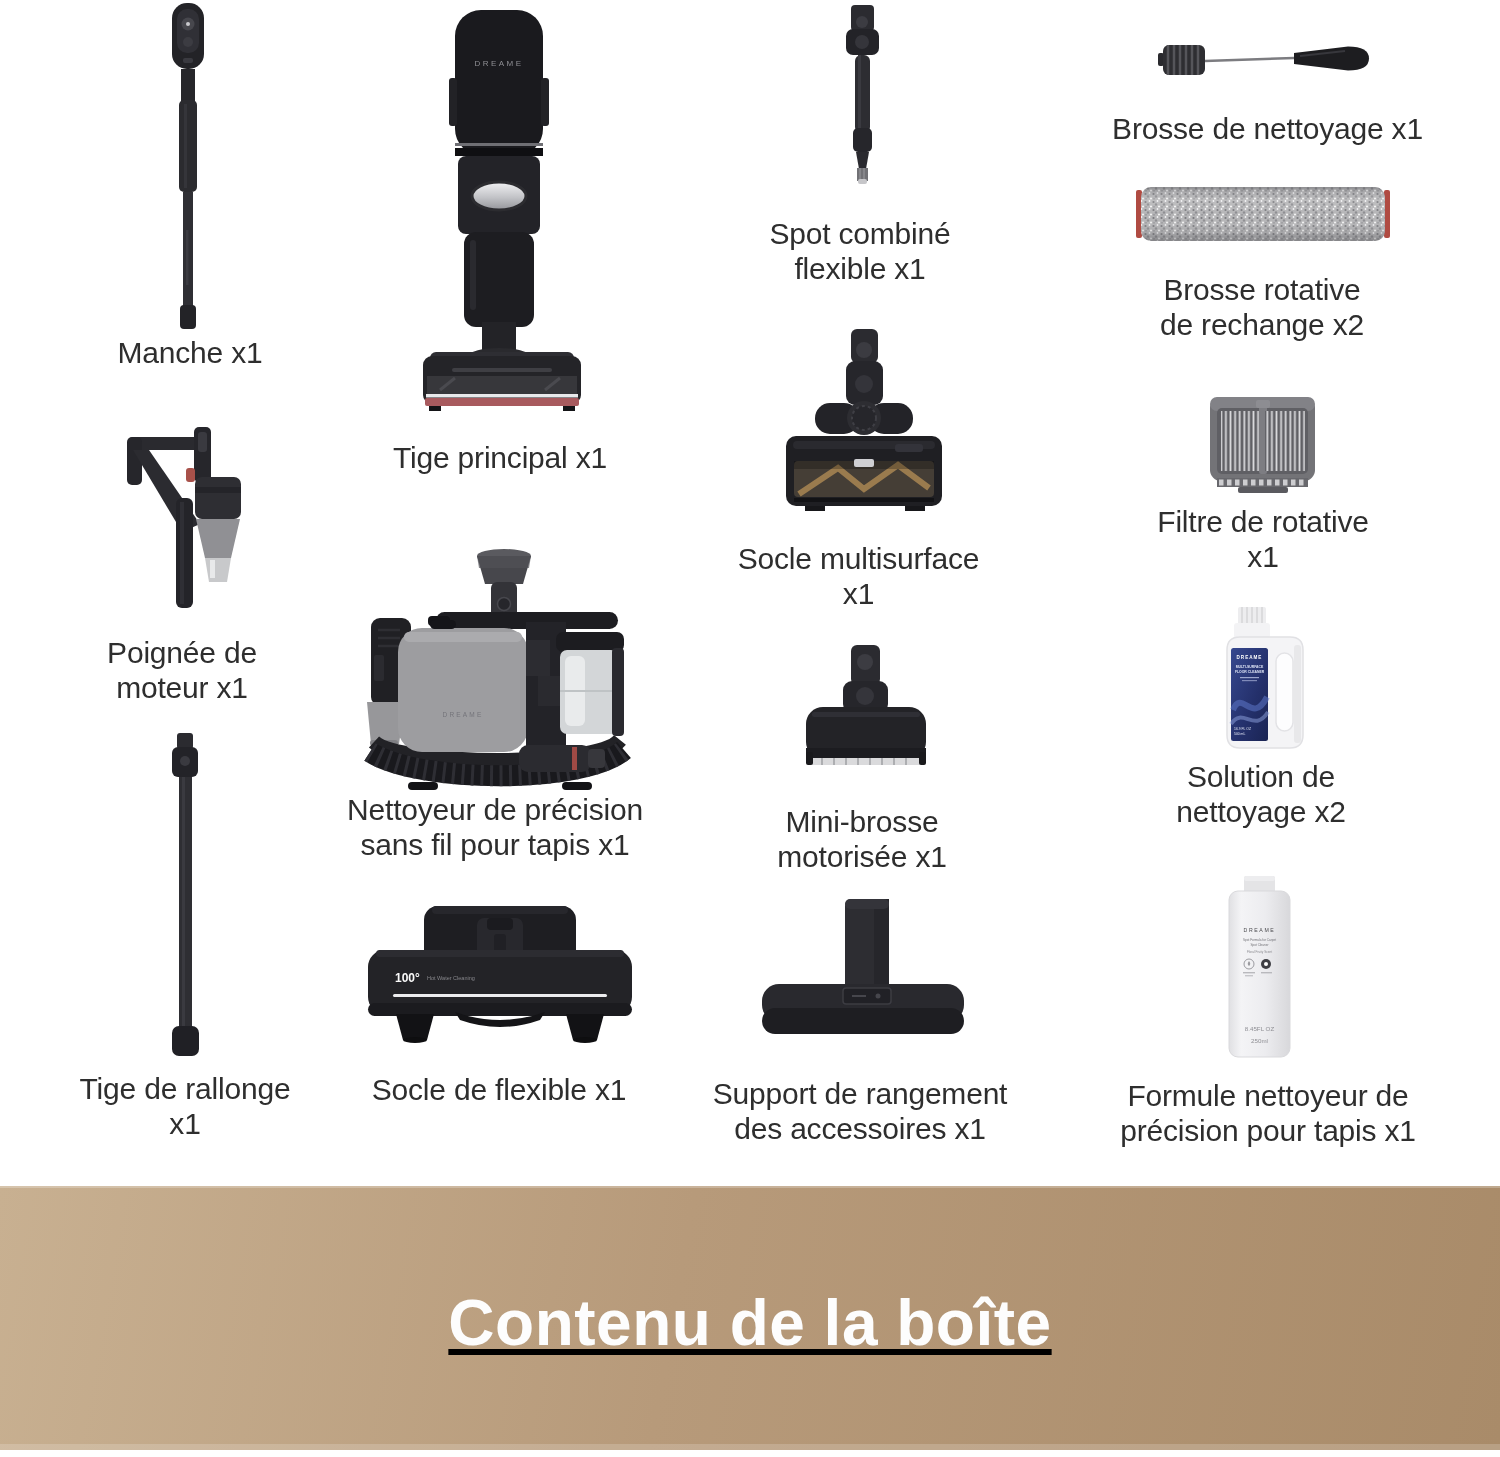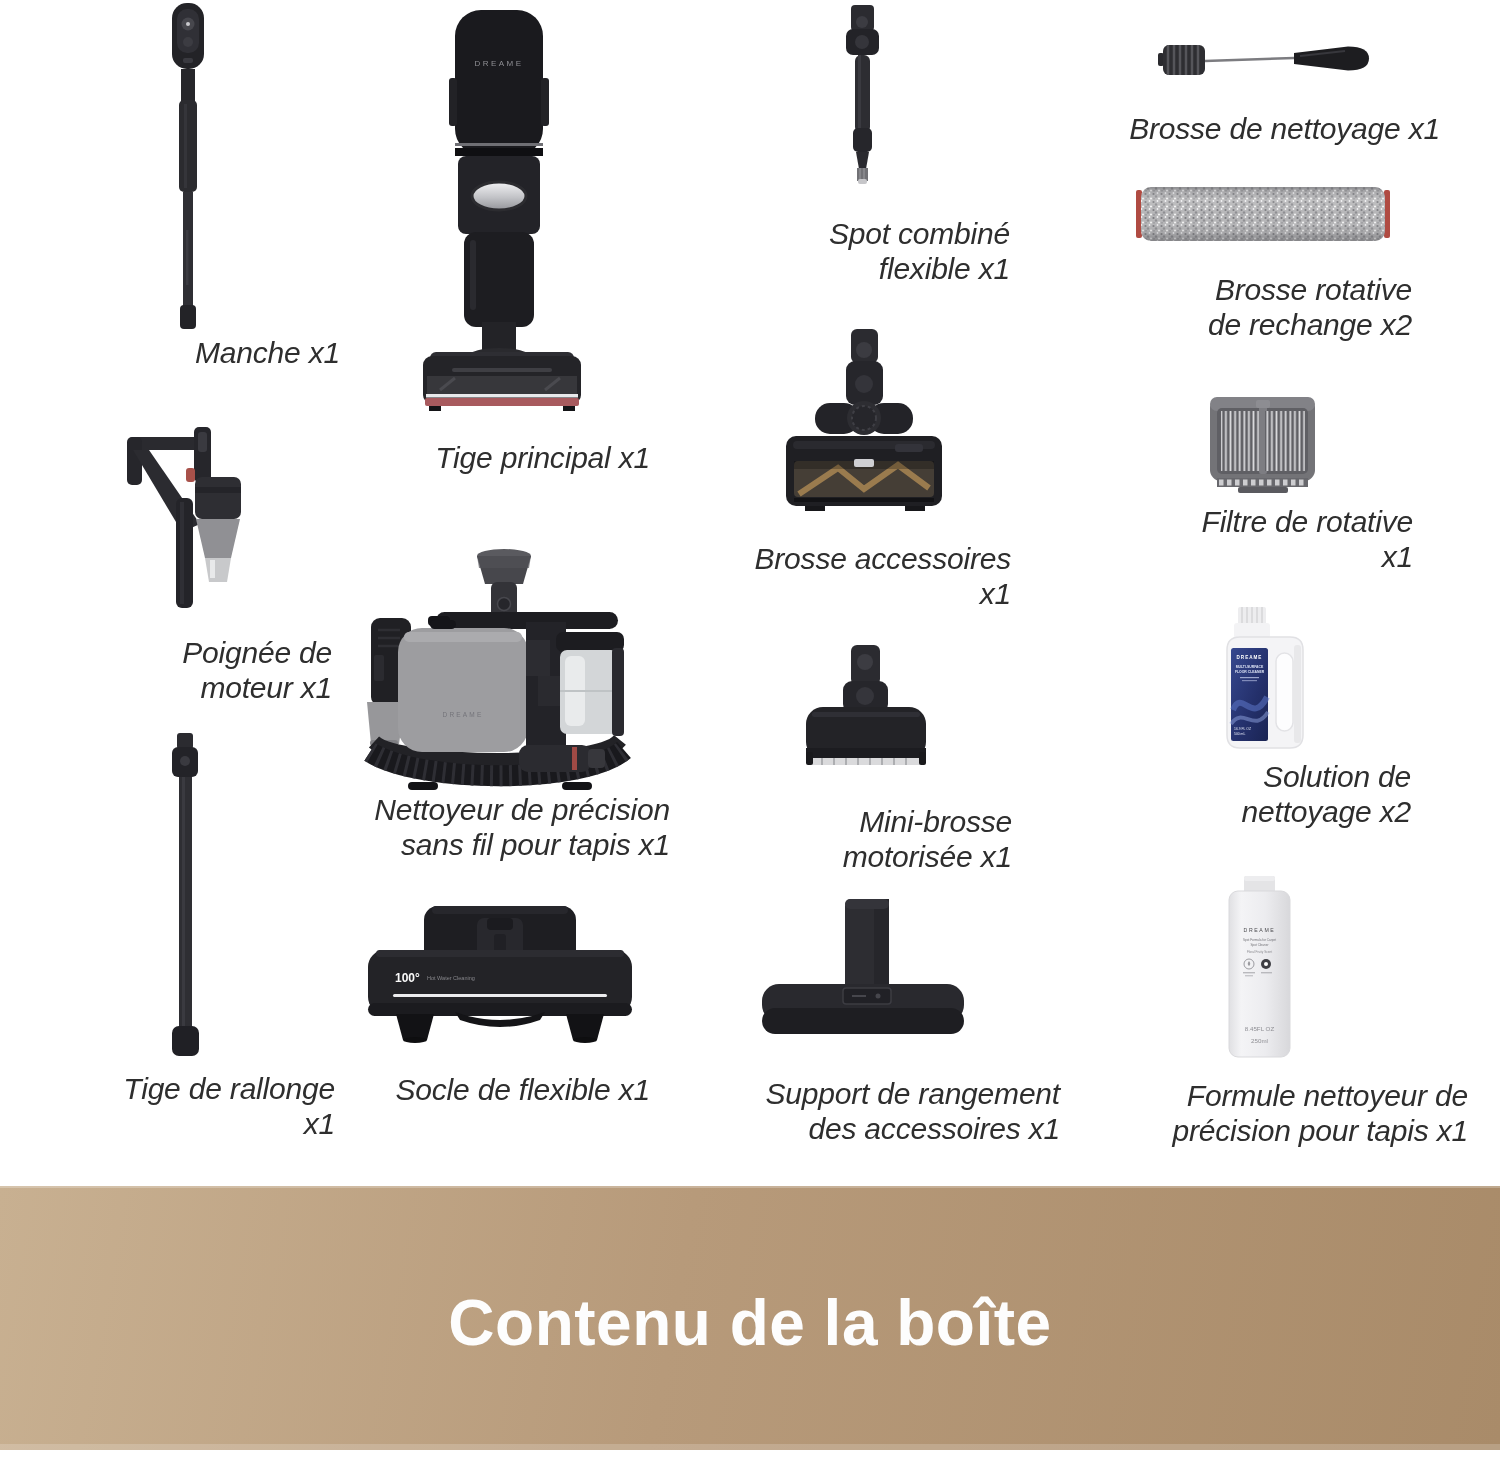--- a/index.html
+++ b/index.html
@@ -3,28 +3,29 @@
 <meta charset="utf-8">
 <style>
   html,body{margin:0;padding:0;background:#ffffff;}
   #canvas{
     position:relative;width:1500px;height:1457px;background:#ffffff;overflow:hidden;
     font-family:"Liberation Sans", sans-serif;
   }
   .item-label{
     position:absolute;
     font-size:30px;line-height:1.16;letter-spacing:-0.2px;
-    color:#2e2e2e;text-align:right;white-space:pre-line;font-style:italic;
+    color:#2e2e2e;text-align:center;white-space:pre-line;
   }
   .product{position:absolute;}
   #banner{
     position:absolute;left:0;top:1186px;width:1500px;height:264px;
     background:linear-gradient(100deg,#c8b091 0%,#b79a7a 45%,#a98b69 100%);
     display:flex;align-items:center;justify-content:center;
     box-shadow:inset 0 2px 0 rgba(255,255,255,0.25), inset 0 -6px 0 rgba(255,255,255,0.18);
+    text-decoration:underline;
   }
   #banner h1{
     margin:0;padding-top:10px;
     font-size:64px;font-weight:bold;color:#fdfdfd;letter-spacing:0.5px;
   }
   svg text{font-family:"Liberation Sans", sans-serif;}
 </style>
 </head>
 <body>
 
@@ -242,21 +243,21 @@
       <rect x="793" y="441" width="142" height="8" rx="4" fill="#2a2a2f"></rect>
       <rect x="895" y="444" width="28" height="8" rx="3" fill="#33333a"></rect>
       <rect x="794" y="461" width="140" height="36" rx="4" fill="#453e36"></rect>
       <path d="M799 494 L838 468 L864 489 L898 465 L929 488" stroke="#9a7b4e" stroke-width="6" fill="none"></path>
       <rect x="794" y="461" width="140" height="8" fill="rgba(0,0,0,0.25)"></rect>
       <rect x="854" y="459" width="20" height="8" rx="2" fill="#cfcfd2"></rect>
       <rect x="794" y="498" width="140" height="4" fill="#121215"></rect>
       <rect x="805" y="506" width="20" height="5" fill="#17171a"></rect>
       <rect x="905" y="506" width="20" height="5" fill="#17171a"></rect>
     </svg>
-    <div class="item-label" style="left:706px;top:542px;width:305px">Brosse accessoires
+    <div class="item-label" style="left:706px;top:542px;width:305px">Socle multisurface
 x1</div>
   </div>
 
   <div>
     <svg class="product" style="left:795px;top:640px" width="140" height="140" viewBox="795 640 140 140">
       <rect x="851" y="645" width="29" height="40" rx="6" fill="#2b2b30"></rect>
       <circle cx="865" cy="662" r="8" fill="#3c3c42"></circle>
       <rect x="843" y="681" width="45" height="32" rx="9" fill="#26262b"></rect>
       <circle cx="865" cy="696" r="9" fill="#35353b"></circle>
       <rect x="806" y="707" width="120" height="52" rx="17" fill="#232327"></rect>

